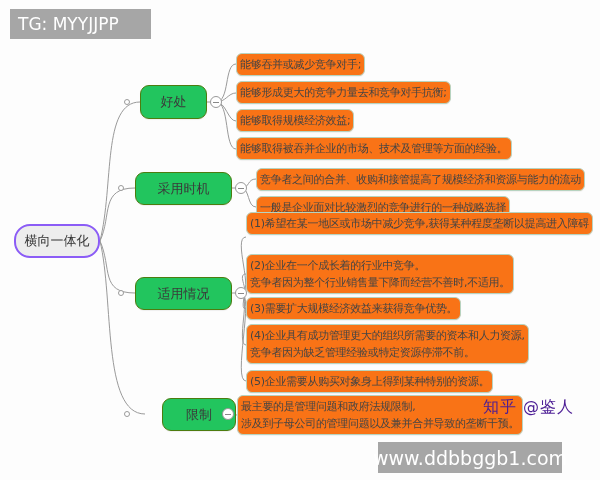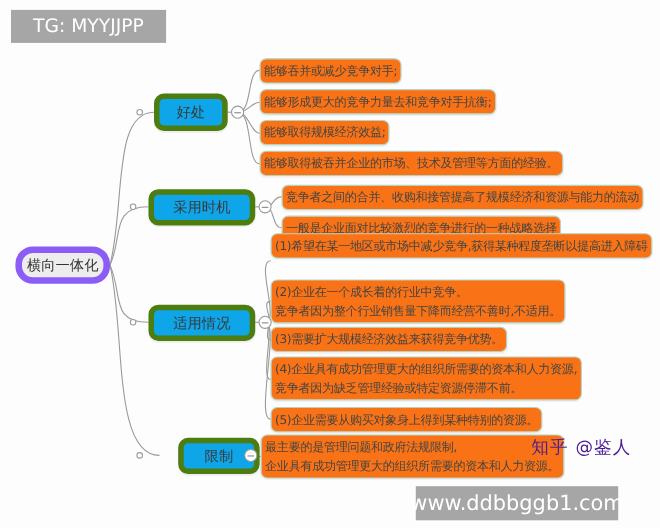--- a/index.html
+++ b/index.html
@@ -6,44 +6,44 @@
   #stage{
     position:relative;width:600px;height:480px;background:#fdfdfd;
     font-family:"DejaVu Sans",sans-serif;overflow:hidden;
   }
   #wires{position:absolute;left:0;top:0;width:600px;height:480px;}
   .node{
     position:absolute;box-sizing:border-box;color:#3a3a3a;
     display:flex;align-items:center;justify-content:center;
   }
   .root{
-    background:#ededed;border:6px solid #8b5cf6;border-radius:16px;
+    background:#ededed;border:2px solid #8b5cf6;border-radius:16px;
     font-size:13px;color:#333;z-index:3;
   }
   .branch{
-    background:#0ea5e9;border:5px solid #4d7c0f;border-radius:9px;
+    background:#22c55e;border:1px solid #4d7c0f;border-radius:9px;
     font-size:13px;color:#3a3a3a;z-index:3;box-shadow:0 1px 1px rgba(0,0,0,0.06);
   }
   .leaf{
     background:#f97316;border:1px solid #b7d3c0;border-radius:6px;
     font-size:11px;line-height:17px;letter-spacing:-0.3px;color:#444;
     padding:2px 3px;white-space:pre;justify-content:flex-start;z-index:2;
     box-shadow:0 1px 1px rgba(0,0,0,0.05);
   }
   .toggle{
     position:absolute;width:12px;height:12px;border-radius:50%;
     background:#fff;border:1px solid #999;box-sizing:border-box;
     display:flex;align-items:center;justify-content:center;z-index:4;
   }
   .minus{width:6px;height:1px;background:#888;display:block;}
   .banner{
     position:absolute;background:#a6a6a6;color:#fff;z-index:6;
     display:flex;align-items:center;
   }
-  .banner.top{left:10px;top:9px;width:141px;height:30px;font-size:17px;padding-left:20px;box-sizing:border-box;}
+  .banner.top{left:10px;top:9px;width:141px;height:30px;font-size:17px;padding-left:8px;box-sizing:border-box;}
   .banner.bottom{left:378px;top:442px;width:184px;height:31px;font-size:19px;justify-content:center;}
   .zhihu{
     position:absolute;left:483px;top:397px;z-index:5;color:#4c1d95;
     font-size:16px;letter-spacing:1px;white-space:nowrap;
   }
 </style>
 </head>
 <body>
 
 <div id="stage">
@@ -112,19 +112,19 @@
 
   <div class="node leaf" style="left:246px;top:212px;">(1)希望在某一地区或市场中减少竞争,获得某种程度垄断以提高进入障碍</div>
   <div class="node leaf" style="left:246px;top:254px;">(2)企业在一个成长着的行业中竞争。
 竞争者因为整个行业销售量下降而经营不善时,不适用。</div>
   <div class="node leaf" style="left:246px;top:297px;">(3)需要扩大规模经济效益来获得竞争优势。</div>
   <div class="node leaf" style="left:246px;top:324px;">(4)企业具有成功管理更大的组织所需要的资本和人力资源,
 竞争者因为缺乏管理经验或特定资源停滞不前。</div>
   <div class="node leaf" style="left:246px;top:370px;">(5)企业需要从购买对象身上得到某种特别的资源。</div>
 
   <div class="node leaf" style="left:237px;top:395px;">最主要的是管理问题和政府法规限制,
-企业具有成功管理更大的组织所需要的资本和人力资源。</div>
+涉及到子母公司的管理问题以及兼并合并导致的垄断干预。</div>
 
   <div class="banner top">TG: MYYJJPP</div>
   <div class="zhihu">知乎 @鉴人</div>
   <div class="banner bottom">www.ddbbggb1.com</div>
 
 </div>
 
 </body></html>

